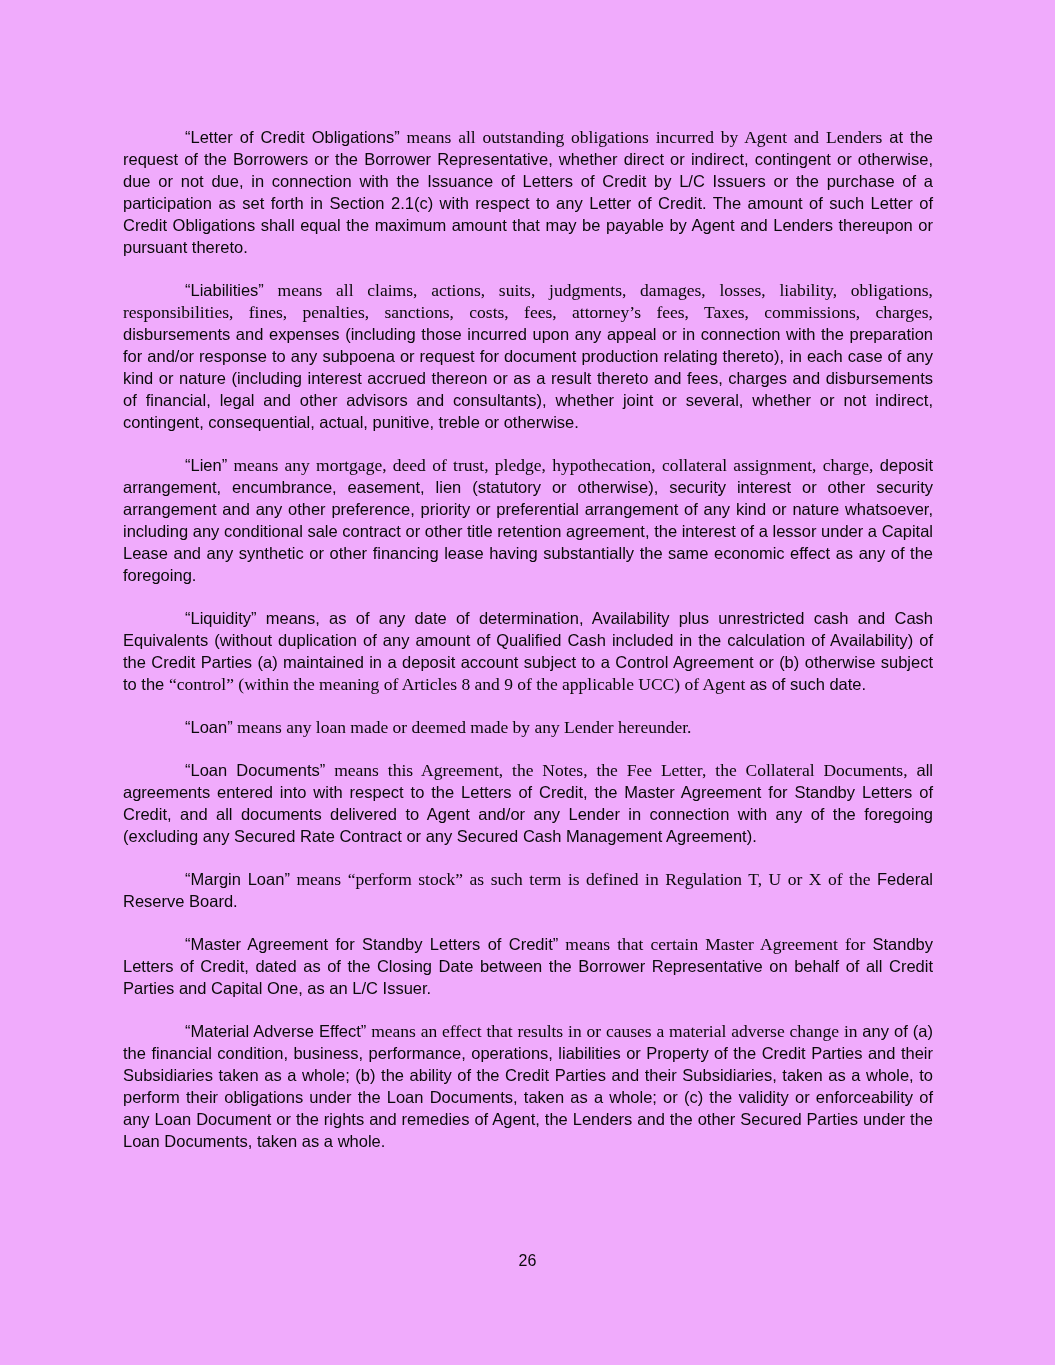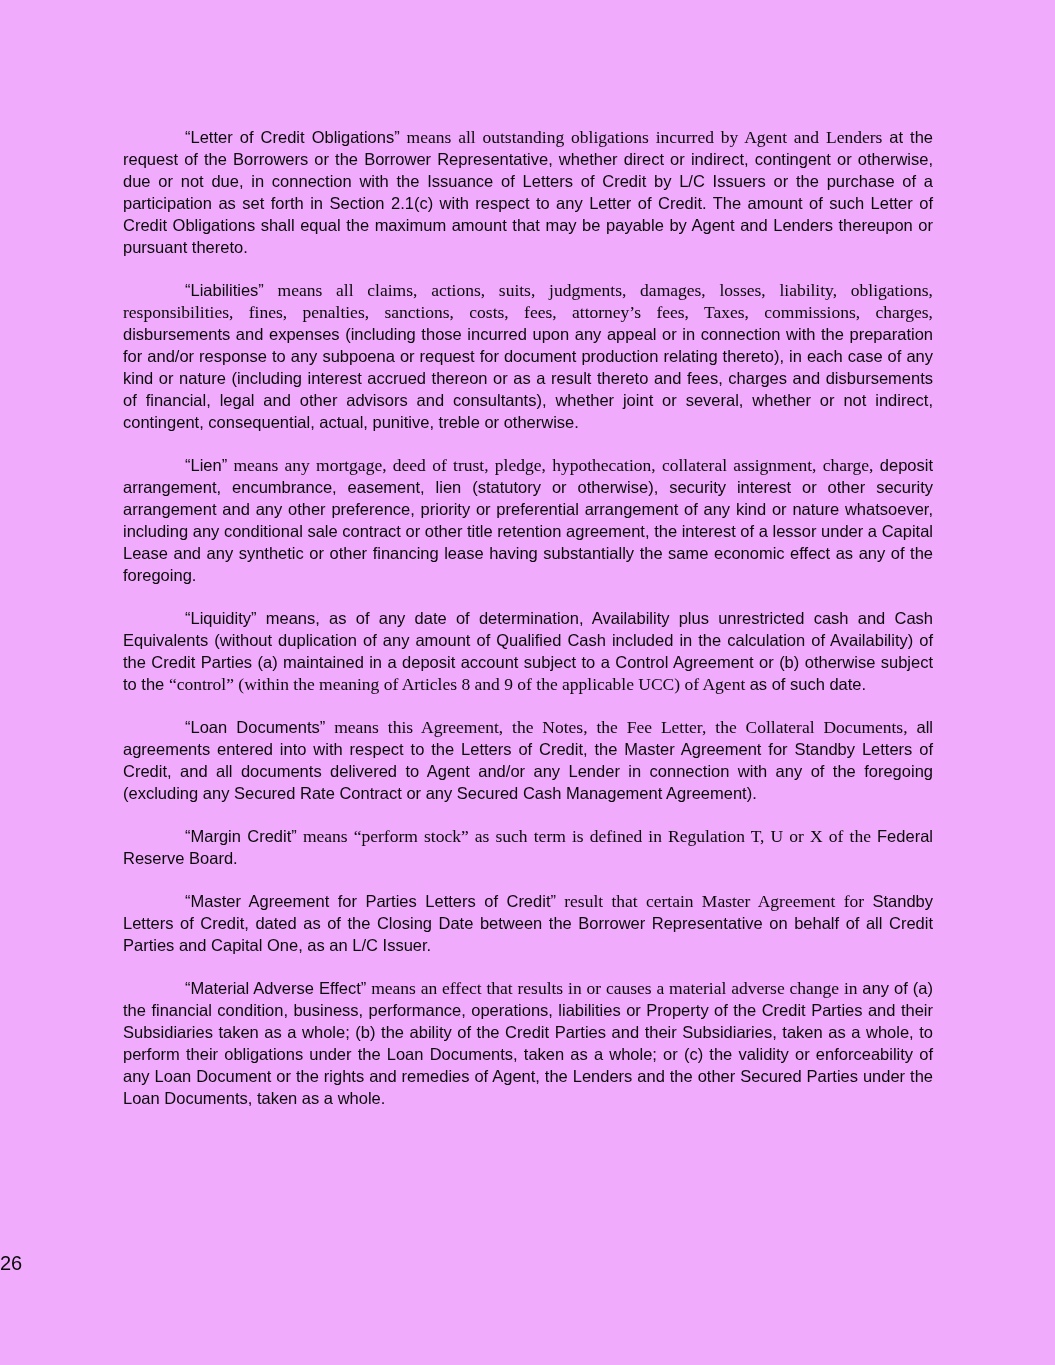--- a/index.html
+++ b/index.html
@@ -39,33 +39,35 @@
   }
   .seg-serif {
     font-family: "Liberation Serif", serif;
     font-size: 17.5px;
   }
   .page-number {
     position: absolute;
     top: 1252px;
     left: 0;
     width: 100%;
+    text-align: center;
     font-family: "Liberation Sans", sans-serif;
-    font-size: 20px;
+    font-size: 16px;
     color: #0a0a0a;
   }
 </style>
 </head>
 <body>
 
 <div class="page">
   <div class="content" id="definitions">
       <p class="def"><span class="seg-term">“Letter of Credit Obligations”</span><span class="seg-serif"> means all outstanding obligations incurred by Agent and Lenders </span><span class="seg-sans">at the request of the Borrowers or the Borrower Representative, whether direct or indirect, contingent or otherwise, due or not due, in connection with the Issuance of Letters of Credit by L/C Issuers or the purchase of a participation as set forth in Section 2.1(c) with respect to any Letter of Credit.  The amount of such Letter of Credit Obligations shall equal the maximum amount that may be payable by Agent and Lenders thereupon or pursuant thereto.</span></p>
       <p class="def"><span class="seg-term">“Liabilities”</span><span class="seg-serif"> means all claims, actions, suits, judgments, damages, losses, liability, obligations, responsibilities, fines, penalties, sanctions, costs, fees, attorney’s fees, Taxes, commissions, charges, </span><span class="seg-sans">disbursements and expenses (including those incurred upon any appeal or in connection with the preparation for and/or response to any subpoena or request for document production relating thereto), in each case of any kind or nature (including interest accrued thereon or as a result thereto and fees, charges and disbursements of financial, legal and other advisors and consultants), whether joint or several, whether or not indirect, contingent, consequential, actual, punitive, treble or otherwise.</span></p>
       <p class="def"><span class="seg-term">“Lien”</span><span class="seg-serif"> means any mortgage, deed of trust, pledge, hypothecation, collateral assignment, charge, </span><span class="seg-sans">deposit arrangement, encumbrance, easement, lien (statutory or otherwise), security interest or other security arrangement and any other preference, priority or preferential arrangement of any kind or nature whatsoever, including any conditional sale contract or other title retention agreement, the interest of a lessor under a Capital Lease and any synthetic or other financing lease having substantially the same economic effect as any of the foregoing.</span></p>
       <p class="def"><span class="seg-term">“Liquidity”</span><span class="seg-sans"> means, as of any date of determination, Availability plus unrestricted cash and Cash Equivalents (without duplication of any amount of Qualified Cash included in the calculation of Availability) of the Credit Parties (a) maintained in a deposit account subject to a Control Agreement or (b) otherwise subject to the </span><span class="seg-serif">“control” (within the meaning of Articles 8 and 9 of the applicable UCC) of Agent </span><span class="seg-sans">as of such date.</span></p>
+      <p class="def"><span class="seg-term">“Loan”</span><span class="seg-serif"> means any loan made or deemed made by any Lender hereunder.</span></p>
       <p class="def"><span class="seg-term">“Loan Documents”</span><span class="seg-serif"> means this Agreement, the Notes, the Fee Letter, the Collateral Documents, </span><span class="seg-sans">all agreements entered into with respect to the Letters of Credit, the Master Agreement for Standby Letters of Credit, and all documents delivered to Agent and/or any Lender in connection with any of the foregoing (excluding any Secured Rate Contract or any Secured Cash Management Agreement).</span></p>
-      <p class="def"><span class="seg-term">“Margin Credit”</span><span class="seg-serif"> means “perform stock” as such term is defined in Regulation T, U or X of the </span><span class="seg-sans">Federal Reserve Board.</span></p>
-      <p class="def"><span class="seg-term">“Master Agreement for Parties Letters of Credit”</span><span class="seg-serif"> result that certain Master Agreement for </span><span class="seg-sans">Standby Letters of Credit, dated as of the Closing Date between the Borrower Representative on behalf of all Credit Parties and Capital One, as an L/C Issuer.</span></p>
+      <p class="def"><span class="seg-term">“Margin Loan”</span><span class="seg-serif"> means “perform stock” as such term is defined in Regulation T, U or X of the </span><span class="seg-sans">Federal Reserve Board.</span></p>
+      <p class="def"><span class="seg-term">“Master Agreement for Standby Letters of Credit”</span><span class="seg-serif"> means that certain Master Agreement for </span><span class="seg-sans">Standby Letters of Credit, dated as of the Closing Date between the Borrower Representative on behalf of all Credit Parties and Capital One, as an L/C Issuer.</span></p>
       <p class="def"><span class="seg-term">“Material Adverse Effect”</span><span class="seg-serif"> means an effect that results in or causes a material adverse change in </span><span class="seg-sans">any of (a) the financial condition, business, performance, operations, liabilities or Property of the Credit Parties and their Subsidiaries taken as a whole; (b) the ability of the Credit Parties and their Subsidiaries, taken as a whole, to perform their obligations under the Loan Documents, taken as a whole; or (c) the validity or enforceability of any Loan Document or the rights and remedies of Agent, the Lenders and the other Secured Parties under the Loan Documents, taken as a whole.</span></p>
     </div>
   <div class="page-number">26</div>
 </div>
 
 </body></html>

